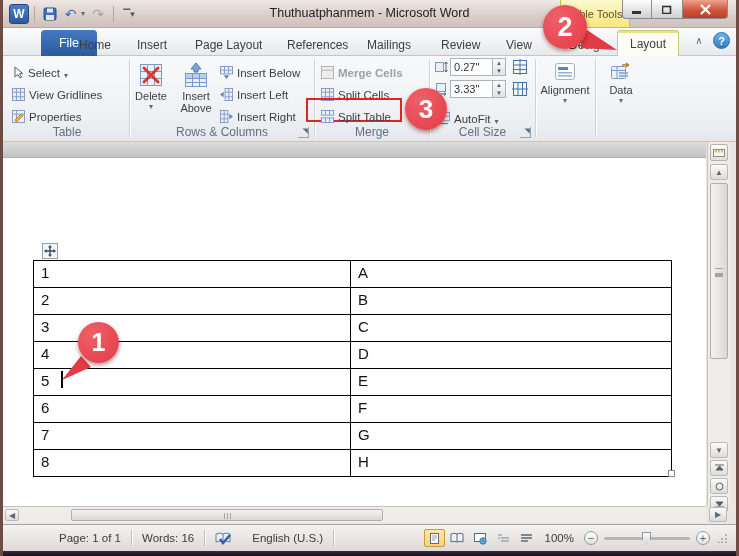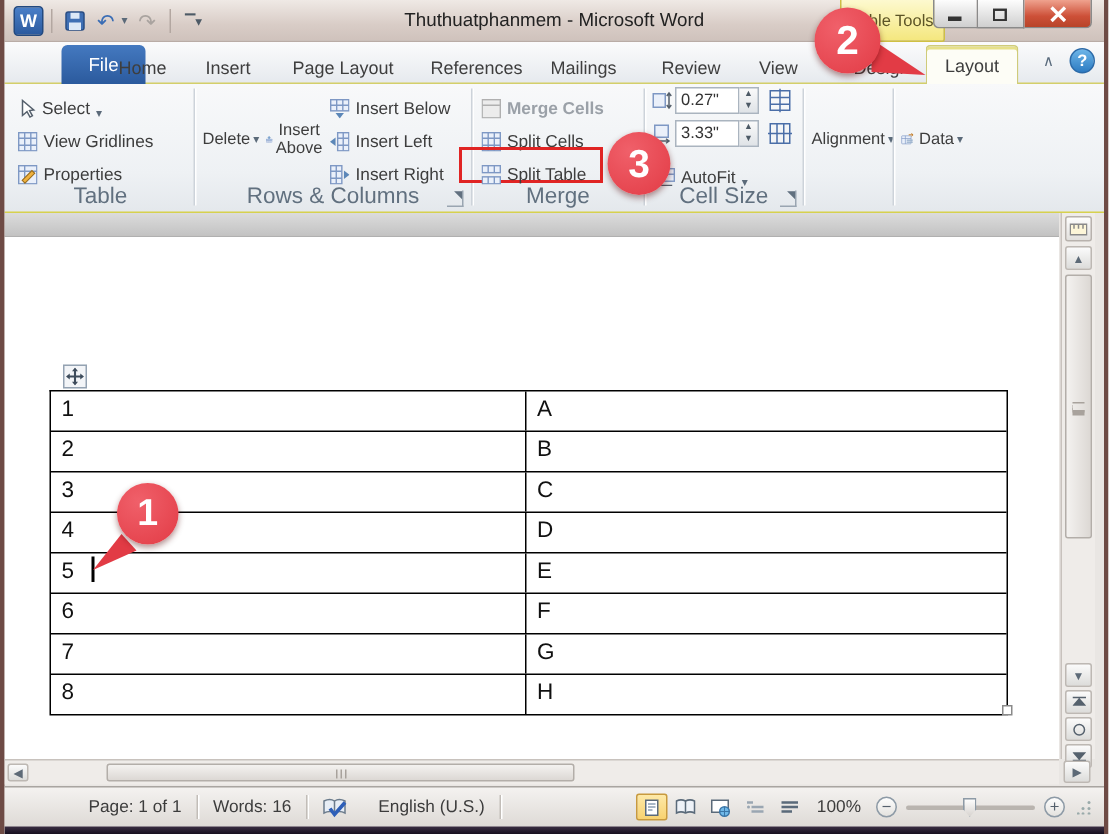--- a/index.html
+++ b/index.html
@@ -47,27 +47,27 @@
     display:flex; align-items:center; justify-content:center; border:1px solid #2b6aa8; }
 
   
   #ribbon { left:0; top:56px; width:733px; height:86px;
     background:linear-gradient(#f8f9fa,#eef1f4 70%,#e4e8ec);
     border-bottom:1px solid #d6d14e; }
   .rgroup { position:absolute; top:0; height:84px; }
   .gsep { position:absolute; top:3px; width:1px; height:78px; background:#cdd3da;
     box-shadow:1px 0 0 #ffffff; }
   .glabel { position:absolute; bottom:1px; width:100%; text-align:center;
-    font-size:15px; color:#61707f; }
+    font-size:12px; color:#61707f; }
   .launcher { position:absolute; bottom:2px; width:11px; height:11px; border:1px solid #9aa5b1;
     border-top:none; border-left:none; font-size:7px; color:#61707f; line-height:8px; text-align:right; }
   .sbtn { position:absolute; height:21px; display:flex; align-items:flex-end; gap:4px;
     padding:0 3px; font-size:11.5px; color:#3d3d3d; white-space:nowrap; border-radius:2px; }
   .sbtn.disabled { color:#9ba1a8;font-weight:bold; }
-  .bigbtn { position:absolute; top:2px; width:36px; height:66px; display:flex; flex-direction:row;
+  .bigbtn { position:absolute; top:2px; width:36px; height:66px; display:flex; flex-direction:column;
     align-items:center; justify-content:flex-start; gap:2px; padding-top:4px;
     font-size:11px; color:#3d3d3d; text-align:center; border-radius:3px; line-height:12px; }
   .drop { font-size:8px; color:#5b6a79; line-height:6px; }
   .spinbox { position:absolute; display:flex; align-items:center; }
   .spinbox input { width:43px; height:18px; border:1px solid #aab4bf; font-size:11px;
     padding:0 3px; font-family:"Liberation Sans",sans-serif; color:#333; background:#fff; }
   .spinner { width:13px; height:18px; border:1px solid #aab4bf; border-left:none;
     display:flex; flex-direction:column; background:linear-gradient(#fafafa,#dfe3e7); }
   .spinner span { flex:1; font-size:6px; line-height:8px; text-align:center; color:#4d5a66; }
   #split-table-box { left:303px; top:42px; width:96px; height:24px; border:2px solid #e02424; z-index:5; }

